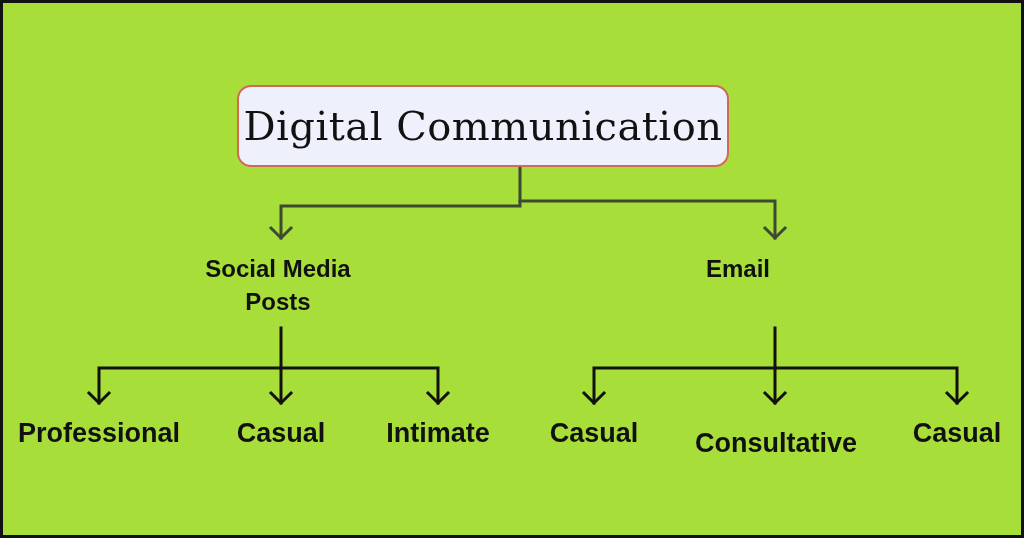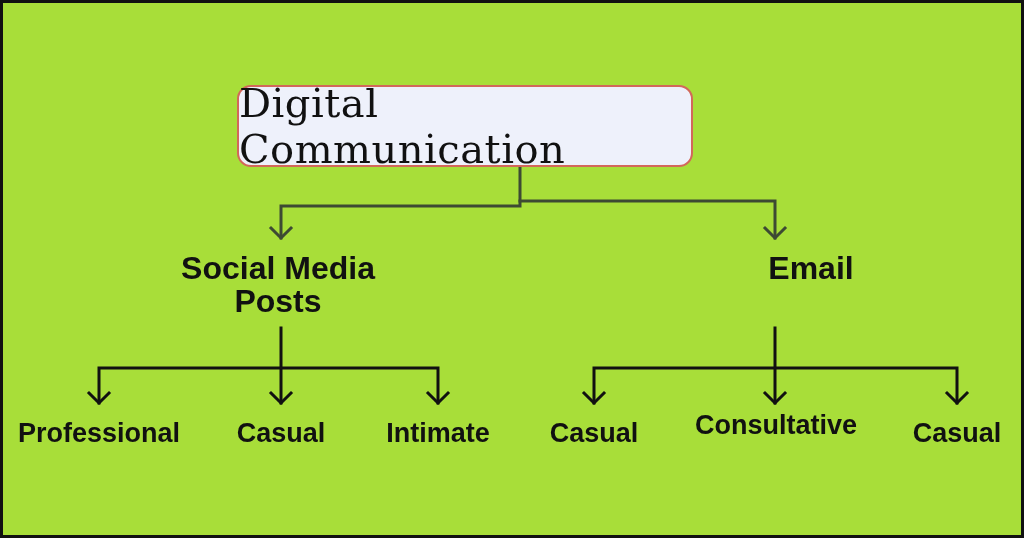--- a/index.html
+++ b/index.html
@@ -2,35 +2,35 @@
 <html><head>
   <meta charset="utf-8">
   <style>
     html, body { margin: 0; padding: 0; }
     body { width: 1024px; height: 538px; overflow: hidden; background: #000; }
     .frame {
       position: absolute; left: 0; top: 0; width: 1018px; height: 532px;
       border: 3px solid #111; background: #a8de39;
     }
     .root-box {
-      position: absolute; left: 237px; top: 85px; width: 456px; height: 82px;
+      position: absolute; left: 237px; top: 85px; width: 492px; height: 82px;
       background: #eef1fb; border: 2px solid #d2685a; border-radius: 14px;
       display: flex; align-items: center; justify-content: center; box-sizing: border-box;
     }
     .root-title {
       font-family: "DejaVu Serif", "Liberation Serif", serif;
       font-size: 40px; color: #111; letter-spacing: 0.5px;
     }
     svg.connectors { position: absolute; left: 0; top: 0; }
     .label {
       position: absolute; font-family: "Liberation Sans", sans-serif;
       font-weight: bold; color: #111; text-align: center; white-space: nowrap;
       transform: translateX(-50%);
     }
-    .branch-label { font-size: 32px; line-height: 33px; }
+    .branch-label { font-size: 24px; line-height: 33px; }
     .leaf-label { font-size: 27px; line-height: 30px; }
   </style>
 </head>
 <body>
 
 <div class="frame"></div>
 
 <svg class="connectors" width="1024" height="538">
   <g fill="none" stroke="#3d4a33" stroke-width="3" stroke-linecap="square">
     <polyline points="520,167 520,206 281,206 281,238"></polyline>
@@ -56,23 +56,23 @@
 
 <div class="root-box">
   <span class="root-title">Digital Communication</span>
 </div>
 
 <div class="label branch-label" style="left:278px; top:252px;">
   <div>Social Media</div>
   <div>Posts</div>
 </div>
 
-<div class="label branch-label" style="left:811px; top:252px;">
+<div class="label branch-label" style="left:738px; top:252px;">
   <div>Email</div>
 </div>
 
 <div class="label leaf-label" style="left:99px; top:418px;">Professional</div>
 <div class="label leaf-label" style="left:281px; top:418px;">Casual</div>
 <div class="label leaf-label" style="left:438px; top:418px;text-align:center;">Intimate</div>
 
 <div class="label leaf-label" style="left:594px; top:418px;">Casual</div>
-<div class="label leaf-label" style="left:776px; top:410px;">Consultative</div>
+<div class="label leaf-label" style="left:776px; top:428px;">Consultative</div>
 <div class="label leaf-label" style="left:957px; top:418px;">Casual</div>
 
 </body></html>

